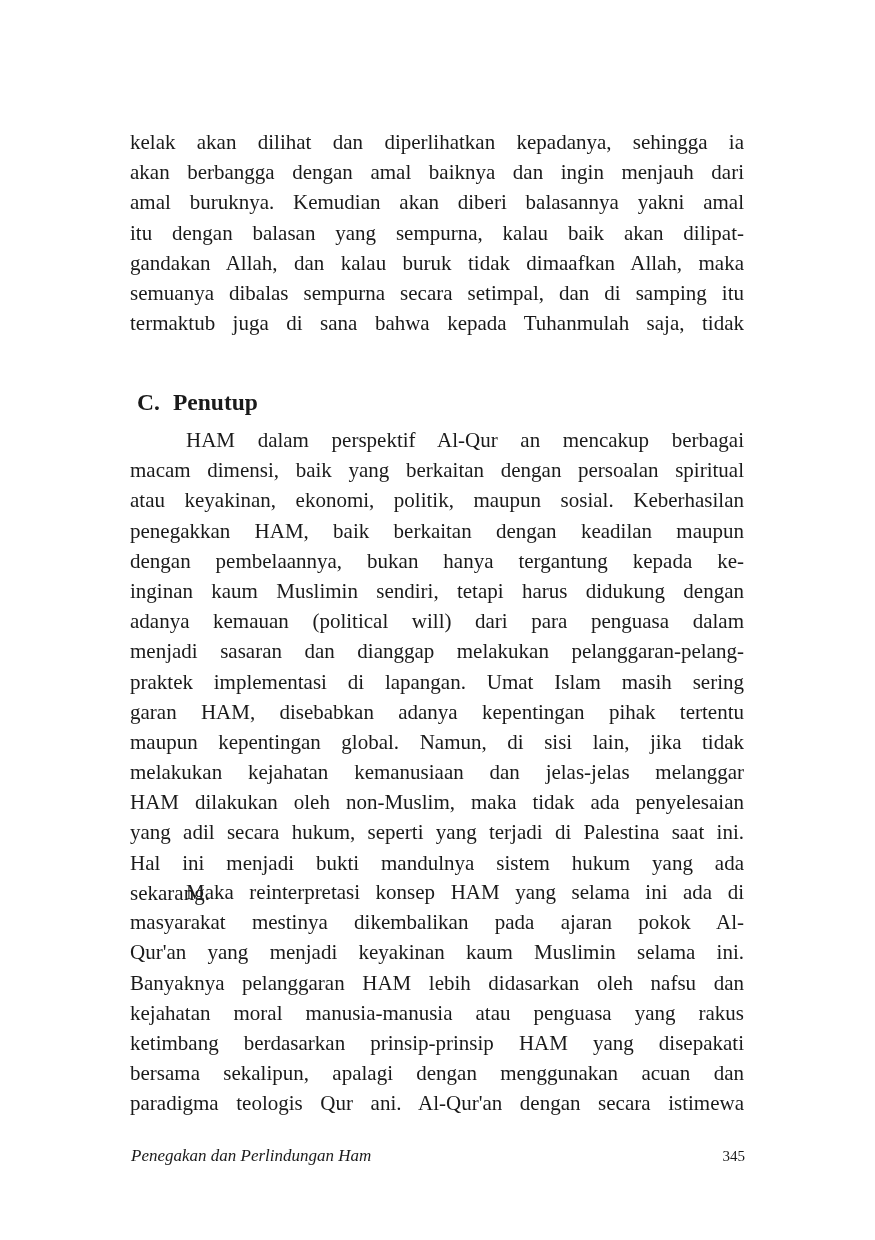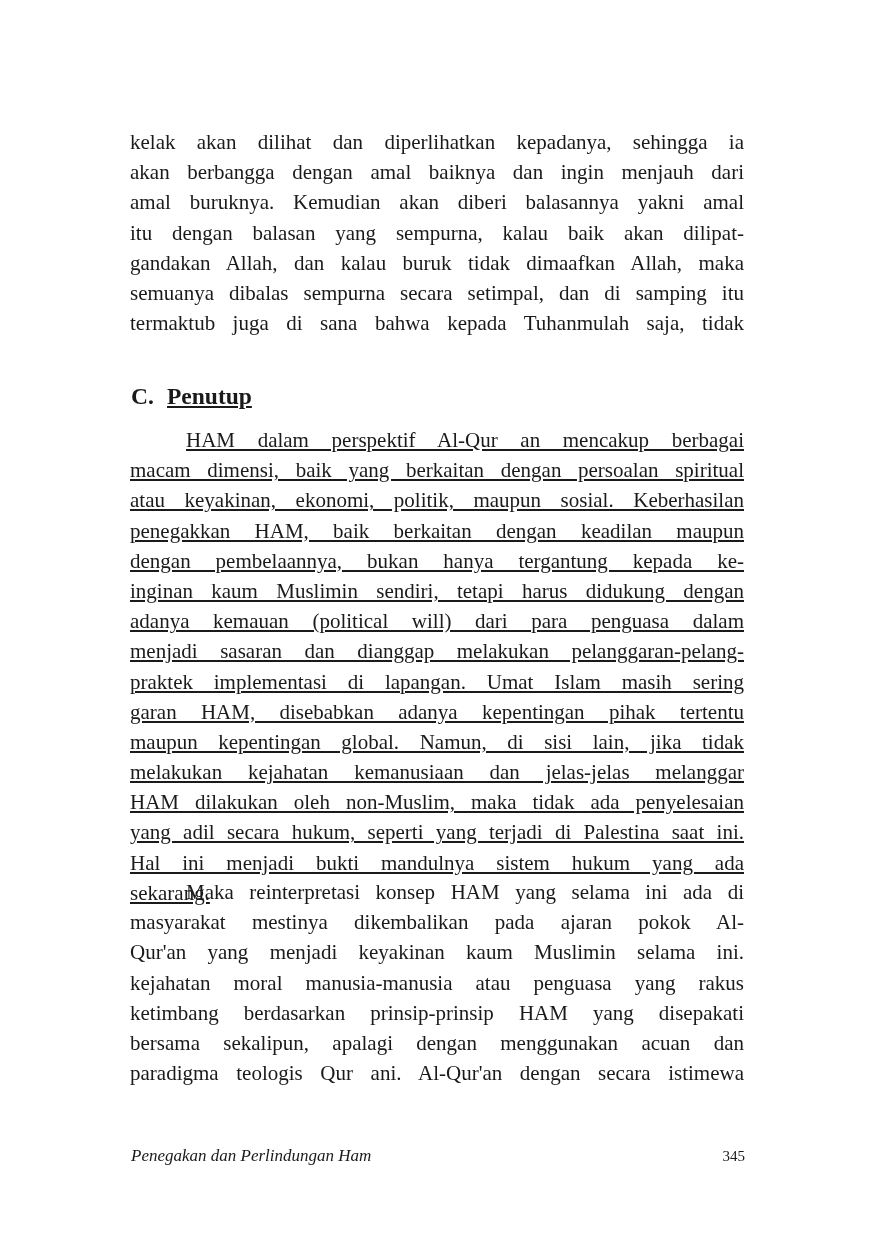--- a/index.html
+++ b/index.html
@@ -48,21 +48,21 @@
       top: 381px;
       font-size: 23.5px;
       font-weight: bold;
       line-height: 30px;
       white-space: nowrap;
     }
     #section-heading .letter {
       display: inline-block;
       width: 36px;
     }
-    #block-para1 { top: 425px; text-decoration: underline; }
+    #block-para1 { top: 425px; }
     #block-para2 { top: 877px; }
     .footer {
       position: absolute;
       top: 1145px;
       left: 131px;
       width: 614px;
       font-size: 17px;
       line-height: 22px;
     }
     .footer .running-title {
@@ -82,21 +82,21 @@
   <div class="text-block" id="block-continuation">
     <span class="line">kelak akan dilihat dan diperlihatkan kepadanya, sehingga ia</span>
     <span class="line">akan berbangga dengan amal baiknya dan ingin menjauh dari</span>
     <span class="line">amal buruknya. Kemudian akan diberi balasannya yakni amal</span>
     <span class="line">itu dengan balasan yang sempurna, kalau baik akan dilipat-</span>
     <span class="line">gandakan Allah, dan kalau buruk tidak dimaafkan Allah, maka</span>
     <span class="line">semuanya dibalas sempurna secara setimpal, dan di samping itu</span>
     <span class="line">termaktub juga di sana bahwa kepada Tuhanmulah saja, tidak</span>
   </div>
 
-  <h2 id="section-heading" style="margin:0;text-decoration:underline;">
+  <h2 id="section-heading" style="margin:6px;">
     <span class="letter">C.</span><span>Penutup</span>
   </h2>
 
   <div class="text-block" id="block-para1">
     <span class="line indent">HAM dalam perspektif Al-Qur an mencakup berbagai</span>
     <span class="line">macam dimensi, baik yang berkaitan dengan persoalan spiritual</span>
     <span class="line">atau keyakinan, ekonomi, politik, maupun sosial. Keberhasilan</span>
     <span class="line">penegakkan HAM, baik berkaitan dengan keadilan maupun</span>
     <span class="line">dengan pembelaannya, bukan hanya tergantung kepada ke-</span>
     <span class="line">inginan kaum Muslimin sendiri, tetapi harus didukung dengan</span>
@@ -109,20 +109,21 @@
     <span class="line">HAM dilakukan oleh non-Muslim, maka tidak ada penyelesaian</span>
     <span class="line">yang adil secara hukum, seperti yang terjadi di Palestina saat ini.</span>
     <span class="line">Hal ini menjadi bukti mandulnya sistem hukum yang ada</span>
     <span class="line last">sekarang.</span>
   </div>
 
   <div class="text-block" id="block-para2">
     <span class="line indent">Maka reinterpretasi konsep HAM yang selama ini ada di</span>
     <span class="line">masyarakat mestinya dikembalikan pada ajaran pokok Al-</span>
     <span class="line">Qur'an yang menjadi keyakinan kaum Muslimin selama ini.</span>
+    <span class="line">Banyaknya pelanggaran HAM lebih didasarkan oleh nafsu dan</span>
     <span class="line">kejahatan moral manusia-manusia atau penguasa yang rakus</span>
     <span class="line">ketimbang berdasarkan prinsip-prinsip HAM yang disepakati</span>
     <span class="line">bersama sekalipun, apalagi dengan menggunakan acuan dan</span>
     <span class="line">paradigma teologis Qur ani. Al-Qur'an dengan secara istimewa</span>
   </div>
 
   <div class="footer">
     <span class="running-title">Penegakan dan Perlindungan Ham</span>
     <span class="page-number">345</span>
   </div>

